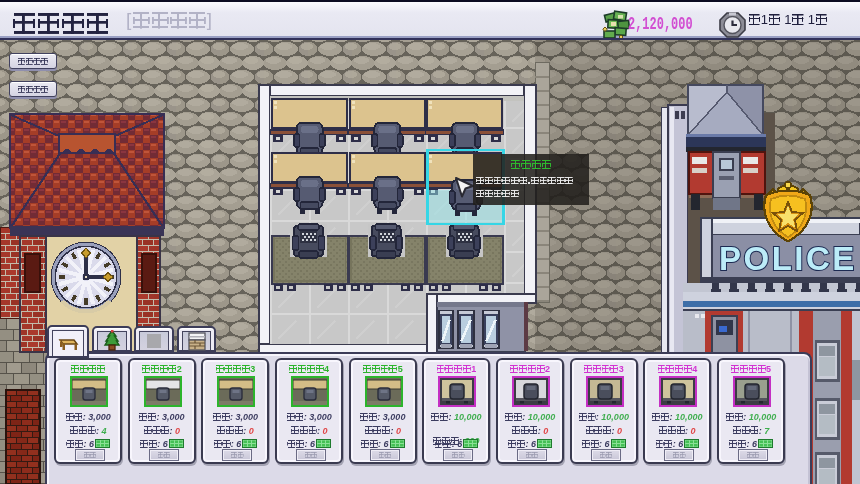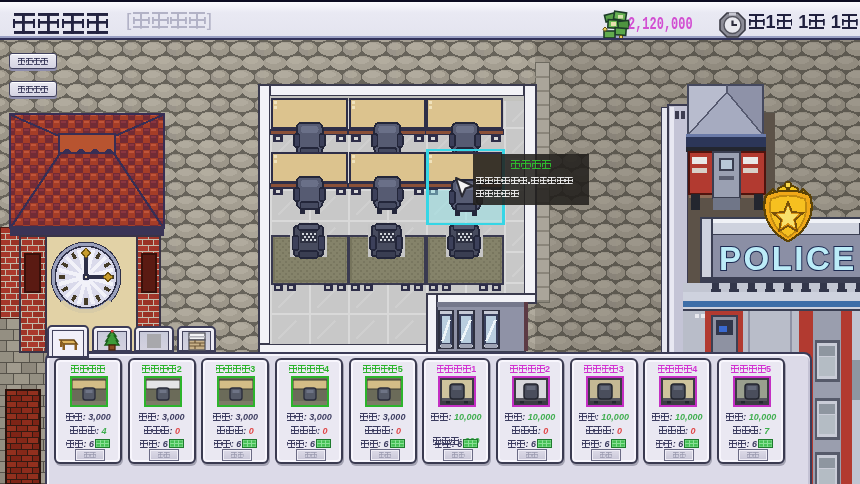--- a/index.html
+++ b/index.html
@@ -14,21 +14,21 @@
  linear-gradient(currentColor,currentColor) 0 56%/11% 44% no-repeat,
  linear-gradient(currentColor,currentColor) 100% 56%/11% 44% no-repeat}
 .zp{display:inline-block;width:.25em;height:.2em;margin:0 .04em;vertical-align:-.05em;background:currentColor}
 .co{font-weight:bold}
 
 #topbar{left:0;top:0;width:860px;height:40px;background:linear-gradient(#fbfbfe,#e9e9f3 30%,#e4e4ef);border-top:2px solid #0d0d22;border-bottom:2px solid #31315a;box-shadow:inset 0 -2px 0 #9aa0c4}
 #title{position:absolute;left:12px;top:7px;font-size:25px;font-weight:bold;color:#232340;letter-spacing:1px}
 #subt{position:absolute;left:114px;top:1px;color:#b2b2c6;font-weight:bold;font-size:19px;white-space:nowrap}
 #subt .br{font-size:19px;font-weight:normal;position:relative;top:-1px}
 #money{position:absolute;left:628px;top:11px;font-size:19px;font-weight:bold;color:#d24fd2;font-family:"Liberation Mono",monospace;letter-spacing:0;transform:scaleX(.63);transform-origin:0 0}
-#date{position:absolute;left:748px;top:10px;font-size:18px;font-weight:bold;color:#20203e}
+#date{position:absolute;left:748px;top:10px;font-size:13px;font-weight:normal;color:#20203e}
 
 .gbtn{position:absolute;left:9px;width:48px;height:16px;background:linear-gradient(#ecebf4,#d4d3e2);border:1px solid #41415f;border-radius:3px;box-shadow:0 2px 0 #8f8fae,inset 0 1px 0 #fff;color:#2e2e50;font-size:8px;display:flex;align-items:center;justify-content:center}
 
 #tip{left:473px;top:154px;width:116px;height:51px;background:rgba(33,31,27,.87);color:#e9e9e9}
 #tip .t{display:block;text-align:center;color:#2eb82e;font-size:10.5px;font-weight:bold;margin-top:4px}
 #tip .b{display:block;margin:4.5px 0 0 3px;font-size:8.8px;line-height:13px;letter-spacing:0}
 
 #panel{left:45px;top:352px;width:767px;height:132px;background:#dcdae8;border:2px solid #3c3c58;border-bottom:none;border-radius:8px 8px 0 0;box-shadow:inset 0 2px 0 #f6f4fb,inset 2px 0 0 #f6f4fb,inset -2px 0 0 #c4c2d4}
 .tab{position:absolute;background:#eceaf4;border:2px solid #3c3c58;border-radius:5px 5px 0 0;padding:3px 3px 0 3px;box-shadow:inset 0 1.5px 0 #fff}
 .tin{height:100%;border:1.5px solid #44445e;border-bottom:none;display:flex;align-items:center;justify-content:center}

